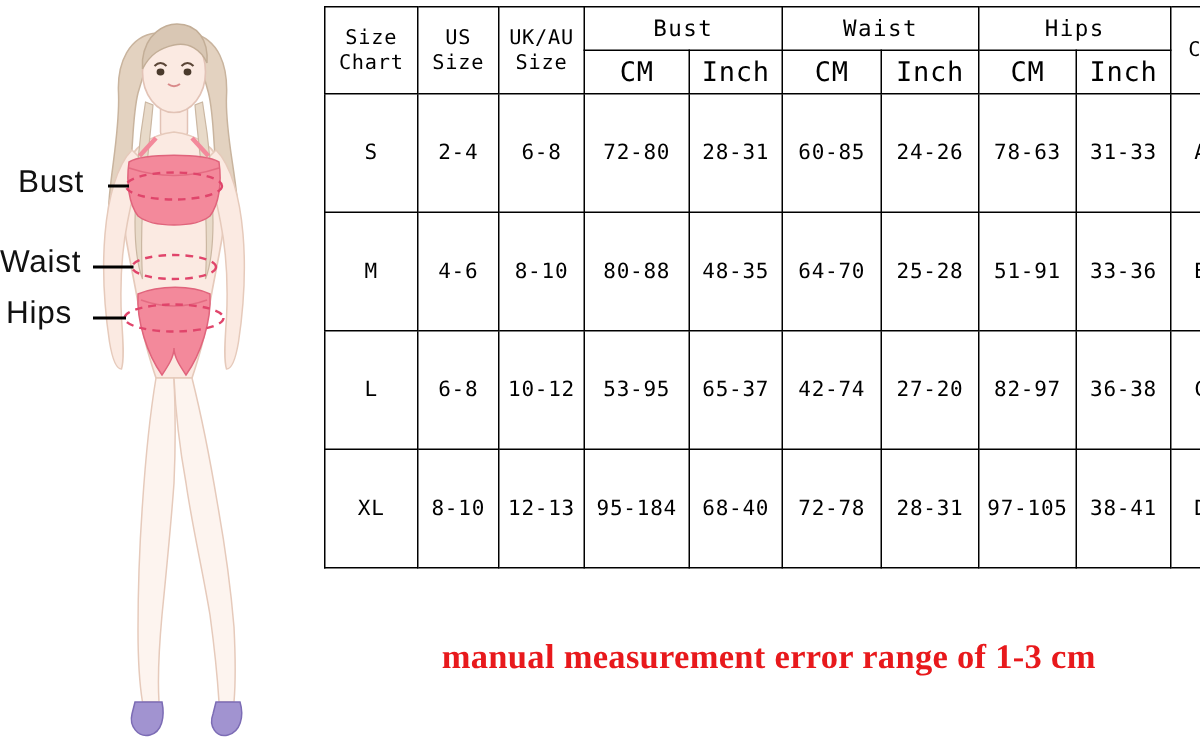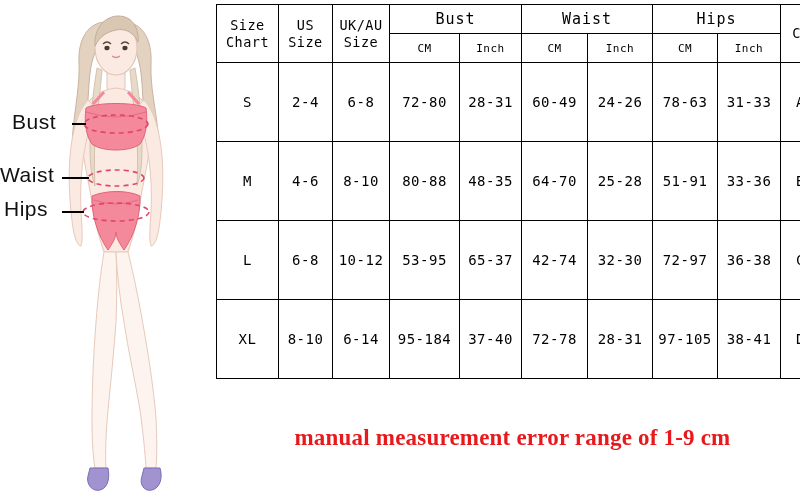--- a/index.html
+++ b/index.html
@@ -61,21 +61,21 @@
     font-family: "DejaVu Sans Mono", monospace;
     font-weight: normal;
     color: #000000;
   }
   .hdr-main {
     font-size: 15px;
     letter-spacing: 1px;
     height: 26px;
   }
   .hdr-sub {
-    font-size: 11px;
+    font-size: 18px;
     height: 26px;
     letter-spacing: 0.5px;
   }
   .hdr-corner {
     font-size: 13.5px;
     line-height: 1.25;
     letter-spacing: 0.5px;
   }
   .hdr-corner span { display: block; }
   .body-row td {
@@ -238,21 +238,21 @@
         <td class="hdr-sub">Inch</td>
       </tr>
     </thead>
     <tbody>
       <tr class="body-row">
         <td class="sizecell">S</td>
         <td>2-4</td>
         <td>6-8</td>
         <td>72-80</td>
         <td>28-31</td>
-        <td>60-49</td>
+        <td>60-85</td>
         <td>24-26</td>
         <td>78-63</td>
         <td>31-33</td>
         <td>A-B</td>
       </tr>
       <tr class="body-row">
         <td class="sizecell">M</td>
         <td>4-6</td>
         <td>8-10</td>
         <td>80-88</td>
@@ -263,34 +263,34 @@
         <td>33-36</td>
         <td>B-C</td>
       </tr>
       <tr class="body-row">
         <td class="sizecell">L</td>
         <td>6-8</td>
         <td>10-12</td>
         <td>53-95</td>
         <td>65-37</td>
         <td>42-74</td>
-        <td>32-30</td>
-        <td>72-97</td>
+        <td>27-20</td>
+        <td>82-97</td>
         <td>36-38</td>
         <td>C-D</td>
       </tr>
       <tr class="body-row">
         <td class="sizecell">XL</td>
         <td>8-10</td>
-        <td>6-14</td>
+        <td>12-13</td>
         <td>95-184</td>
-        <td>37-40</td>
+        <td>68-40</td>
         <td>72-78</td>
         <td>28-31</td>
         <td>97-105</td>
         <td>38-41</td>
         <td>D-E</td>
       </tr>
     </tbody>
   </table>
 </div>
 
-<div id="footer-note">manual measurement error range of 1-9 cm</div>
+<div id="footer-note">manual measurement error range of 1-3 cm</div>
 
 </body></html>

